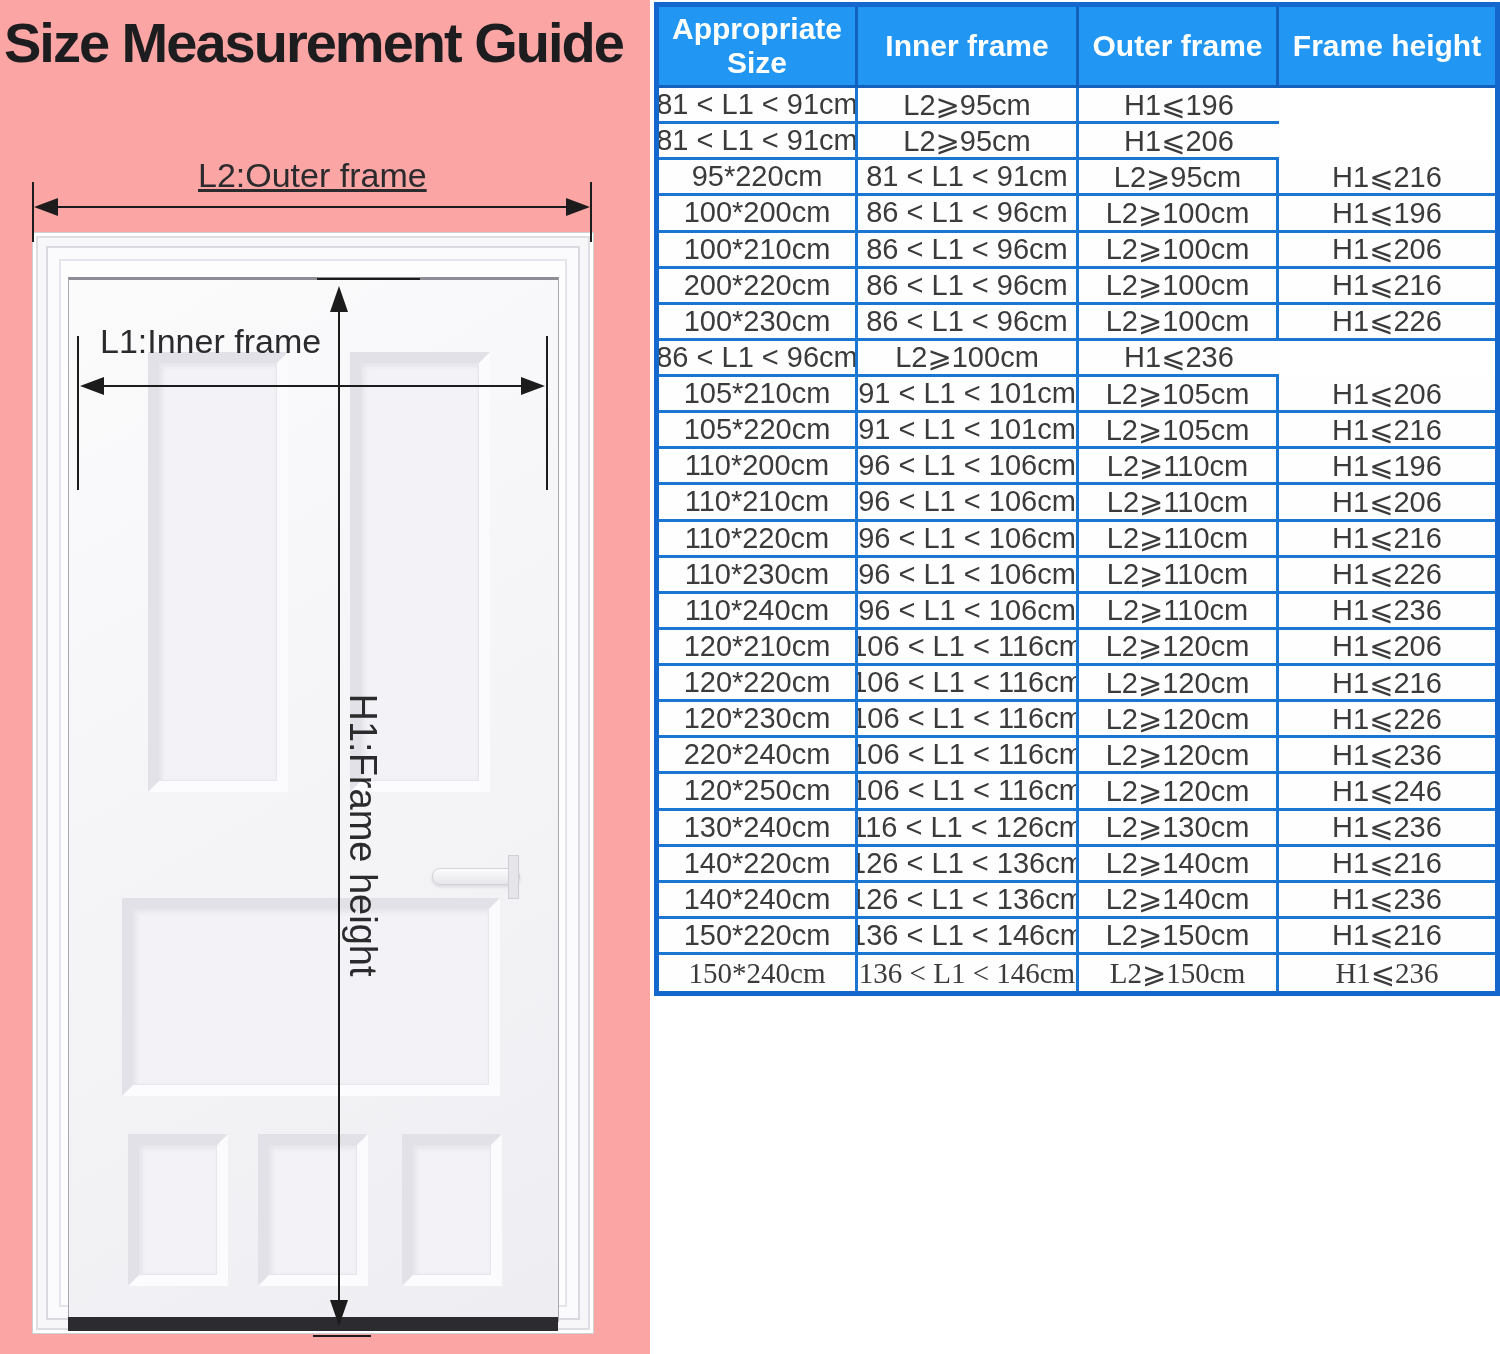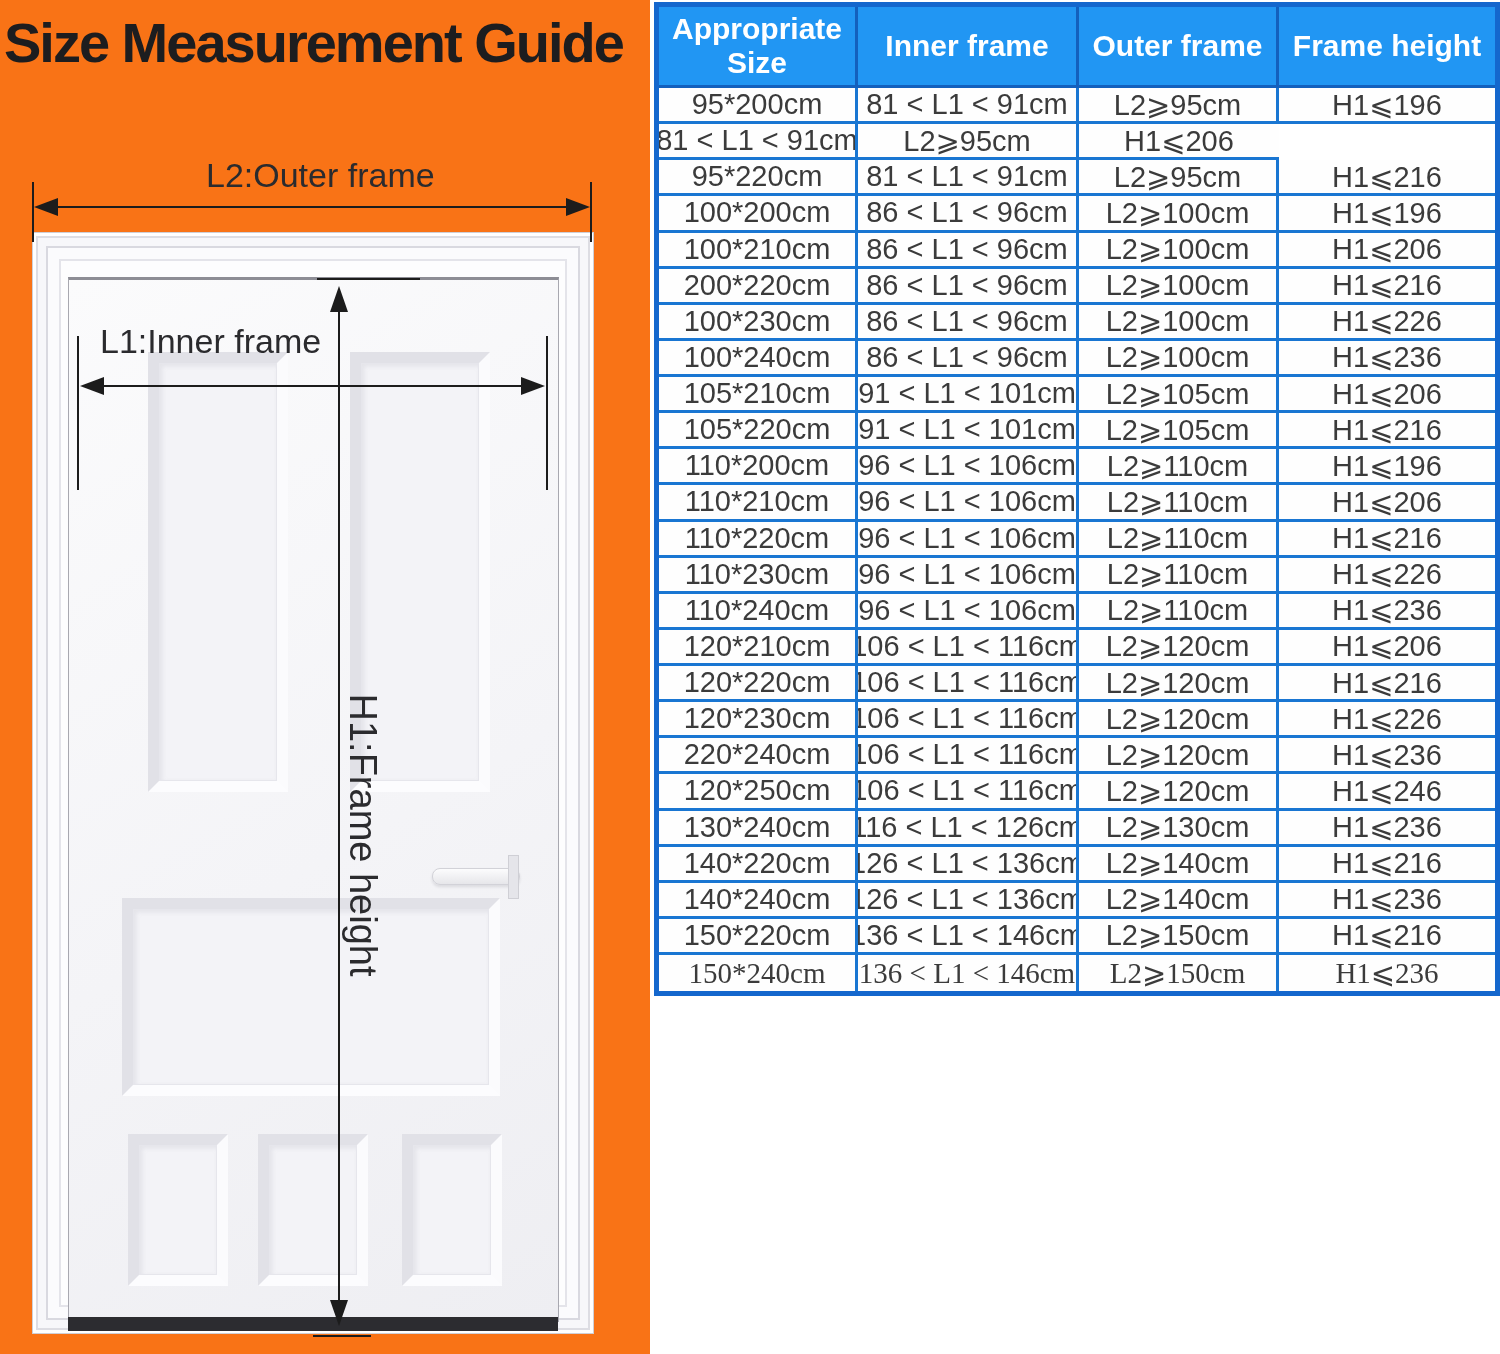--- a/index.html
+++ b/index.html
@@ -1,26 +1,26 @@
 <!DOCTYPE html>
 <html><head>
 <meta charset="utf-8">
 <style>
   html,body{margin:0;padding:0;background:#ffffff;}
   body{width:1500px;height:1354px;position:relative;overflow:hidden;
        font-family:"Liberation Sans","DejaVu Sans",sans-serif;}
 
   
-  .scene{position:absolute;left:0;top:0;width:650px;height:1354px;background:#f97316;}
+  .scene{position:absolute;left:0;top:0;width:650px;height:1354px;background:#fca5a5;}
 
   .page-title{position:absolute;left:4px;top:10px;width:646px;
     font-size:56px;font-weight:700;letter-spacing:-2px;color:#1d1d1f;white-space:nowrap;}
 
   .dim-label{position:absolute;color:#2b2b2e;font-size:34px;font-weight:400;white-space:nowrap;}
-  .lbl-outer{left:206px;top:156px;}
+  .lbl-outer{left:198px;top:156px;text-decoration:underline;}
   .lbl-inner{left:100px;top:322px;}
   .lbl-height{left:362px;top:835px;transform:translate(-50%,-50%) rotate(90deg);font-size:38px;}
 
   
   .casing{position:absolute;left:32px;top:232px;width:560px;height:1100px;
     background:#fdfdfe;border:1px solid #cfcfd6;
     box-shadow:
       inset 0 0 0 3px #ffffff,
       inset 0 0 0 5px #dddde3,
       inset 0 0 0 13px #f7f7fa,
@@ -122,21 +122,20 @@
 
 <div class="size-table">
   <div class="trow head">
     <div class="tcell">Appropriate Size</div>
     <div class="tcell">Inner frame</div>
     <div class="tcell">Outer frame</div>
     <div class="tcell">Frame height</div>
   </div>
 
 <div class="trow">
-      <div class="tcell">95*200cm</div>
       <div class="tcell">81 &lt; L1 &lt; 91cm</div>
       <div class="tcell">L2⩾95cm</div>
       <div class="tcell">H1⩽196</div>
     </div>
     <div class="trow">
       <div class="tcell">81 &lt; L1 &lt; 91cm</div>
       <div class="tcell">L2⩾95cm</div>
       <div class="tcell">H1⩽206</div>
     </div>
     <div class="trow">
@@ -163,21 +162,20 @@
       <div class="tcell">L2⩾100cm</div>
       <div class="tcell">H1⩽216</div>
     </div>
     <div class="trow">
       <div class="tcell">100*230cm</div>
       <div class="tcell">86 &lt; L1 &lt; 96cm</div>
       <div class="tcell">L2⩾100cm</div>
       <div class="tcell">H1⩽226</div>
     </div>
     <div class="trow">
-      <div class="tcell">100*240cm</div>
       <div class="tcell">86 &lt; L1 &lt; 96cm</div>
       <div class="tcell">L2⩾100cm</div>
       <div class="tcell">H1⩽236</div>
     </div>
     <div class="trow">
       <div class="tcell">105*210cm</div>
       <div class="tcell">91 &lt; L1 &lt; 101cm</div>
       <div class="tcell">L2⩾105cm</div>
       <div class="tcell">H1⩽206</div>
     </div>

